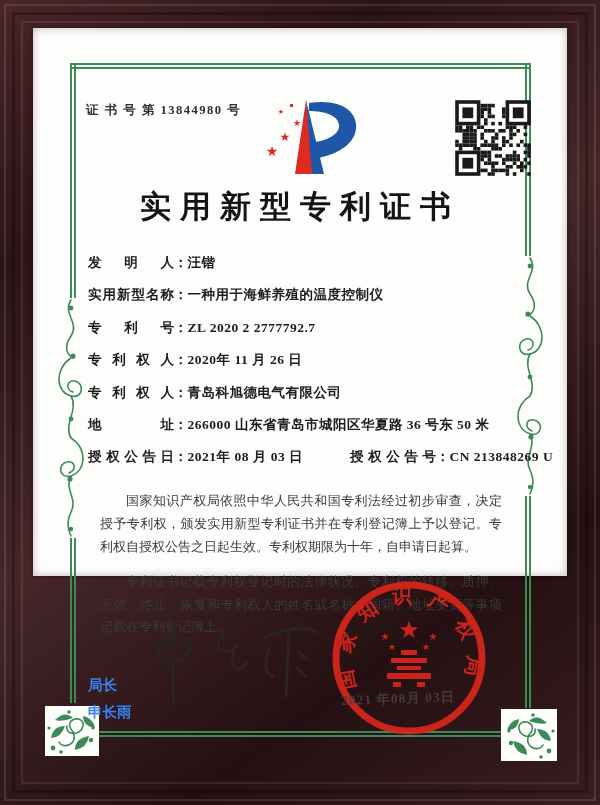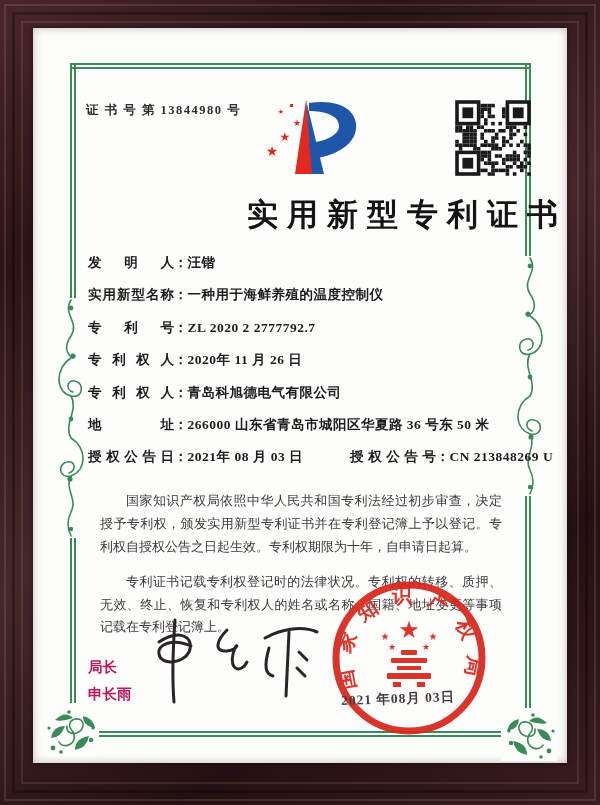--- a/index.html
+++ b/index.html
@@ -7,21 +7,21 @@
   body { position:relative; font-family:"Liberation Serif", serif; }
 
   
   .frame { position:absolute; inset:0;
     background:linear-gradient(145deg,#4a2629 0%,#2c1416 22%,#46272a 48%,#241012 76%,#3a1d20 100%); }
   .frame-line1 { position:absolute; inset:4px;  border:2px solid rgba(255,230,220,.12); }
   .frame-line2 { position:absolute; inset:12px; border:3px solid rgba(0,0,0,.28); }
   .frame-line3 { position:absolute; inset:21px; border:2px solid rgba(255,215,205,.10); }
 
   
-  .paper { position:absolute; left:33px; top:28px; width:534px; height:735px;
+  .paper { position:absolute; left:33px; top:28px; width:534px; height:548px;
     background:#fdfdfc; box-shadow: inset 0 0 9px rgba(55,25,25,.30), 0 0 4px rgba(0,0,0,.5); text-decoration: underline; }
 
   
   .bline { position:absolute; }
   .bl-h { background:linear-gradient(to bottom,#3c8a58 0 2px,transparent 2px 4px,#3c8a58 4px 6px); height:6px; }
   .bl-v { background:linear-gradient(to right,#3c8a58 0 2px,transparent 2px 4px,#3c8a58 4px 6px); width:6px; }
   .bl-top    { left:37px; top:35px;  width:461px; }
   .bl-bottom { left:60px; top:703px; width:414px; }
   .bl-left   { left:37px; top:35px;  height:640px; }
   .bl-right  { left:492px; top:35px; height:645px; }
@@ -31,40 +31,40 @@
   .orn-left  { left:17px;  top:270px; width:42px; height:240px; }
   .orn-right { left:476px; top:228px; width:42px; height:240px; }
   .orn-bl    { left:12px;  top:678px; width:54px; height:50px; }
   .orn-br    { left:468px; top:681px; width:56px; height:52px; }
 
   
   .cert-no { position:absolute; left:53px; top:74px; font-size:12.5px; letter-spacing:1.5px;
     color:#2e2e2e; font-weight:bold; }
   .logo { position:absolute; left:212px; top:66px; width:112px; height:84px; }
   .qr { position:absolute; left:420px; top:70px; width:80px; height:80px; }
-  .title { position:absolute; left:0; top:158px; width:100%; text-align:right;
-    font-size:31px; font-weight:bold; color:#141414; letter-spacing:9px;margin-top:8px; }
+  .title { position:absolute; left:0; top:158px; width:100%; text-align:center;
+    font-size:31px; font-weight:bold; color:#141414; letter-spacing:9px; }
 
   
   .fields { position:absolute; left:55px; top:226px; width:430px; font-size:13.5px;
     font-weight:bold; color:#1d1d1d; }
   .frow { height:20px; margin-bottom:12.4px; white-space:nowrap; position:relative; }
   .flabel { display:inline-block; width:86px; text-align:justify; text-align-last:justify;
     vertical-align:top; }
   .fvalue { letter-spacing:.5px; }
   .grant-group { position:absolute; left:262px; top:0; white-space:nowrap; }
 
   
   .bodytext { position:absolute; left:55px; top:450px; width:426px; font-size:13px;
     line-height:1.76; color:#3a3a3a; text-align:justify; }
   .bodytext p { text-indent:2em; margin:12px; }
 
   
-  .signer { position:absolute; left:55px; top:626px; font-family:"Liberation Sans", sans-serif;
-    font-weight:bold; font-size:14.5px; color:#be185d; line-height:27px; }
+  .signer { position:absolute; left:55px; top:644px; font-family:"Liberation Sans", sans-serif;
+    font-weight:bold; font-size:14.5px; color:#3b82f6; line-height:27px; }
   .signature { position:absolute; left:112px; top:576px; width:190px; height:110px; }
   .seal { position:absolute; left:296px; top:550px; width:160px; height:160px; opacity:.93; }
   .date-stamp { position:absolute; left:308px; top:662px; font-size:13.5px; font-weight:bold;
     color:#463a3e; letter-spacing:1px; transform:rotate(-2deg); z-index:5; }
 </style>
 </head>
 <body>
 
 <div class="frame">
   <div class="frame-line1"></div>

